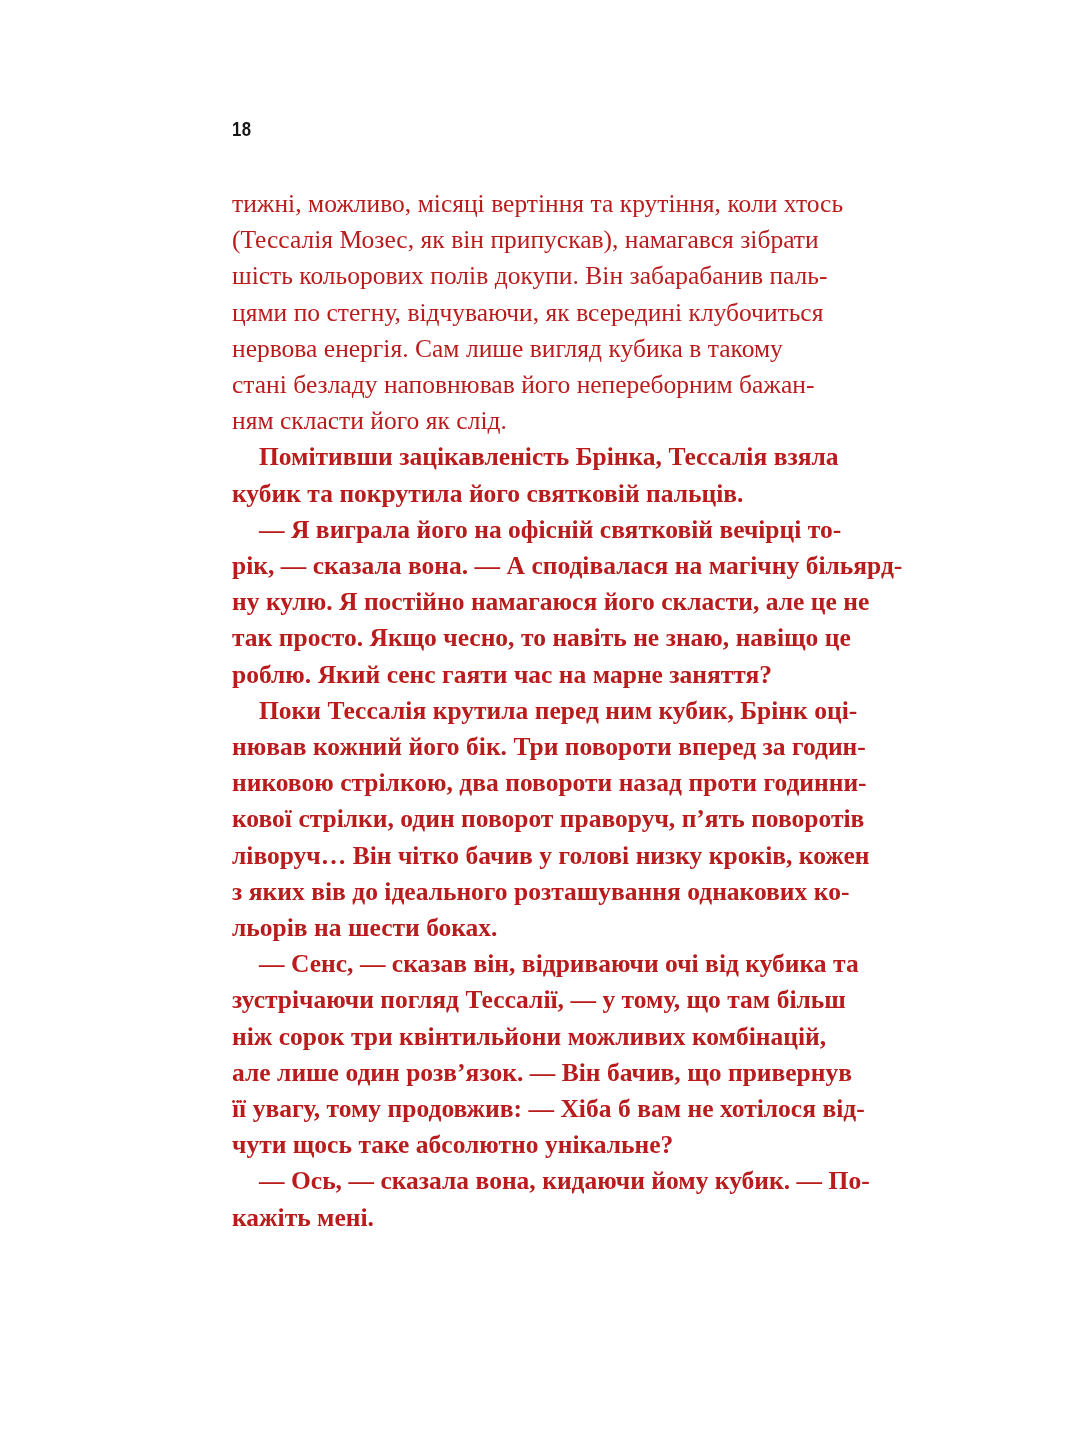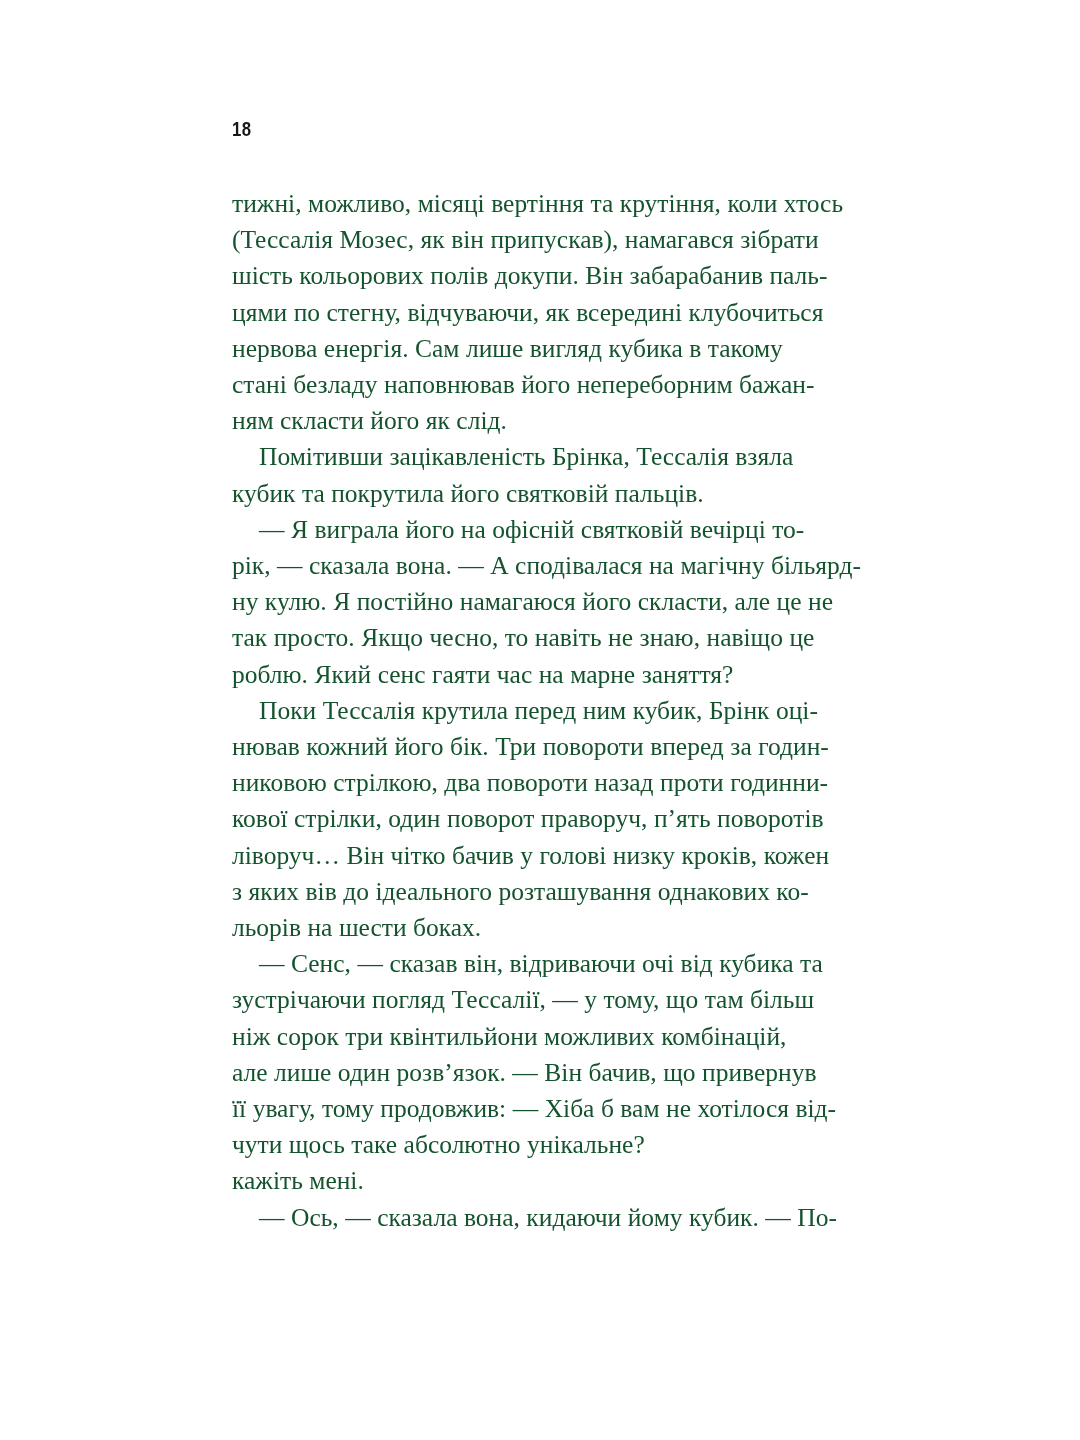--- a/index.html
+++ b/index.html
@@ -31,32 +31,33 @@
     white-space: nowrap;
   }
   .textblock {
     position: absolute;
     left: 232px;
     top: 186px;
     width: 658px;
     font-family: "Liberation Serif", "DejaVu Serif", serif;
     font-size: 25.5px;
     line-height: 36.2px;
-    color: #14532d;
+    color: #b91c1c;
     text-align: left;
     -webkit-font-smoothing: antialiased;
   }
   .textblock p {
     margin: 0;
     padding: 0;
     white-space: pre-wrap;
     word-spacing: 0.1px;
   }
   .textblock p.indent {
     text-indent: 0;
+    font-weight: bold;
   }
   
   .ln {
     display: block;
     white-space: pre;
   }
   .ln.first {
     padding-left: 27px;
   }
 </style>
@@ -66,16 +67,16 @@
 <div class="page">
 
   <div class="folio">18</div>
 
   <div class="textblock" id="textblock">
       <p><span class="ln">тижні, можливо, місяці вертіння та крутіння, коли хтось</span><span class="ln">(Тессалія Мозес, як він припускав), намагався зібрати</span><span class="ln">шість кольорових полів докупи. Він забарабанив паль-</span><span class="ln">цями по стегну, відчуваючи, як всередині клубочиться</span><span class="ln">нервова енергія. Сам лише вигляд кубика в такому</span><span class="ln">стані безладу наповнював його непереборним бажан-</span><span class="ln">ням скласти його як слід.</span></p>
       <p class="indent"><span class="ln first">Помітивши зацікавленість Брінка, Тессалія взяла</span><span class="ln">кубик та покрутила його святковій пальців.</span></p>
       <p class="indent"><span class="ln first">— Я виграла його на офісній святковій вечірці то-</span><span class="ln">рік, — сказала вона. — А сподівалася на магічну більярд-</span><span class="ln">ну кулю. Я постійно намагаюся його скласти, але це не</span><span class="ln">так просто. Якщо чесно, то навіть не знаю, навіщо це</span><span class="ln">роблю. Який сенс гаяти час на марне заняття?</span></p>
       <p class="indent"><span class="ln first">Поки Тессалія крутила перед ним кубик, Брінк оці-</span><span class="ln">нював кожний його бік. Три повороти вперед за годин-</span><span class="ln">никовою стрілкою, два повороти назад проти годинни-</span><span class="ln">кової стрілки, один поворот праворуч, п’ять поворотів</span><span class="ln">ліворуч… Він чітко бачив у голові низку кроків, кожен</span><span class="ln">з яких вів до ідеального розташування однакових ко-</span><span class="ln">льорів на шести боках.</span></p>
       <p class="indent"><span class="ln first">— Сенс, — сказав він, відриваючи очі від кубика та</span><span class="ln">зустрічаючи погляд Тессалії, — у тому, що там більш</span><span class="ln">ніж сорок три квінтильйони можливих комбінацій,</span><span class="ln">але лише один розв’язок. — Він бачив, що привернув</span><span class="ln">її увагу, тому продовжив: — Хіба б вам не хотілося від-</span><span class="ln">чути щось таке абсолютно унікальне?</span></p>
-      <p class="indent"><span class="ln">кажіть мені.</span><span class="ln first">— Ось, — сказала вона, кидаючи йому кубик. — По-</span></p>
+      <p class="indent"><span class="ln first">— Ось, — сказала вона, кидаючи йому кубик. — По-</span><span class="ln">кажіть мені.</span></p>
     </div>
 
 </div>
 
 </body></html>

